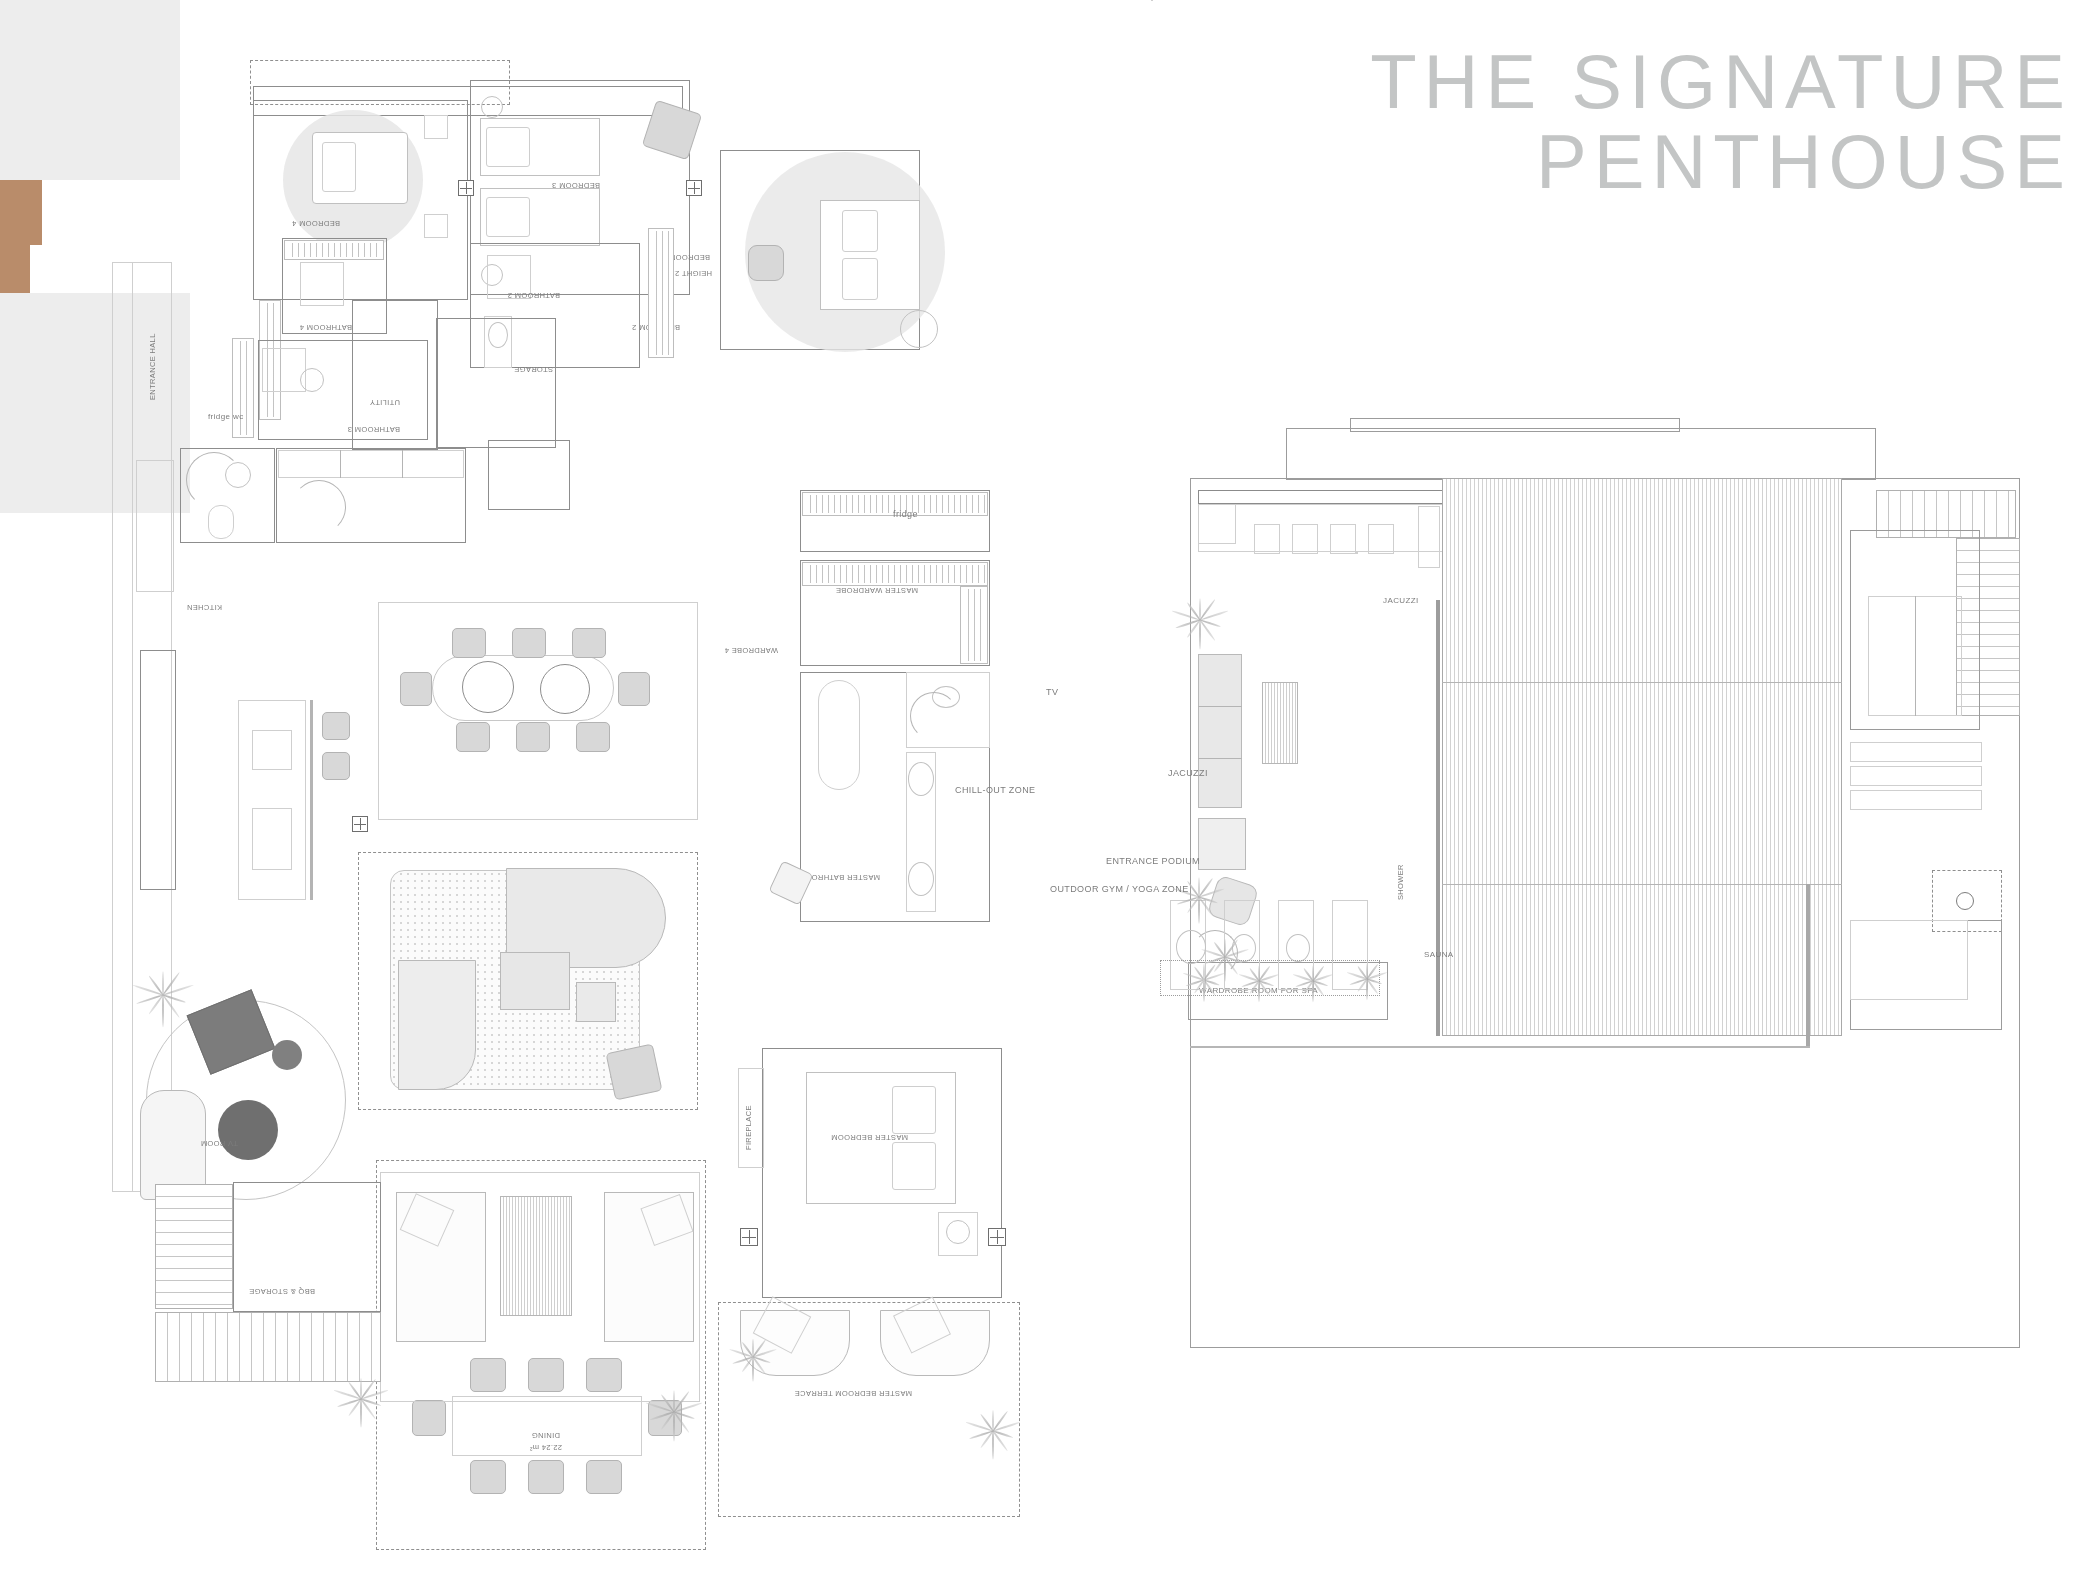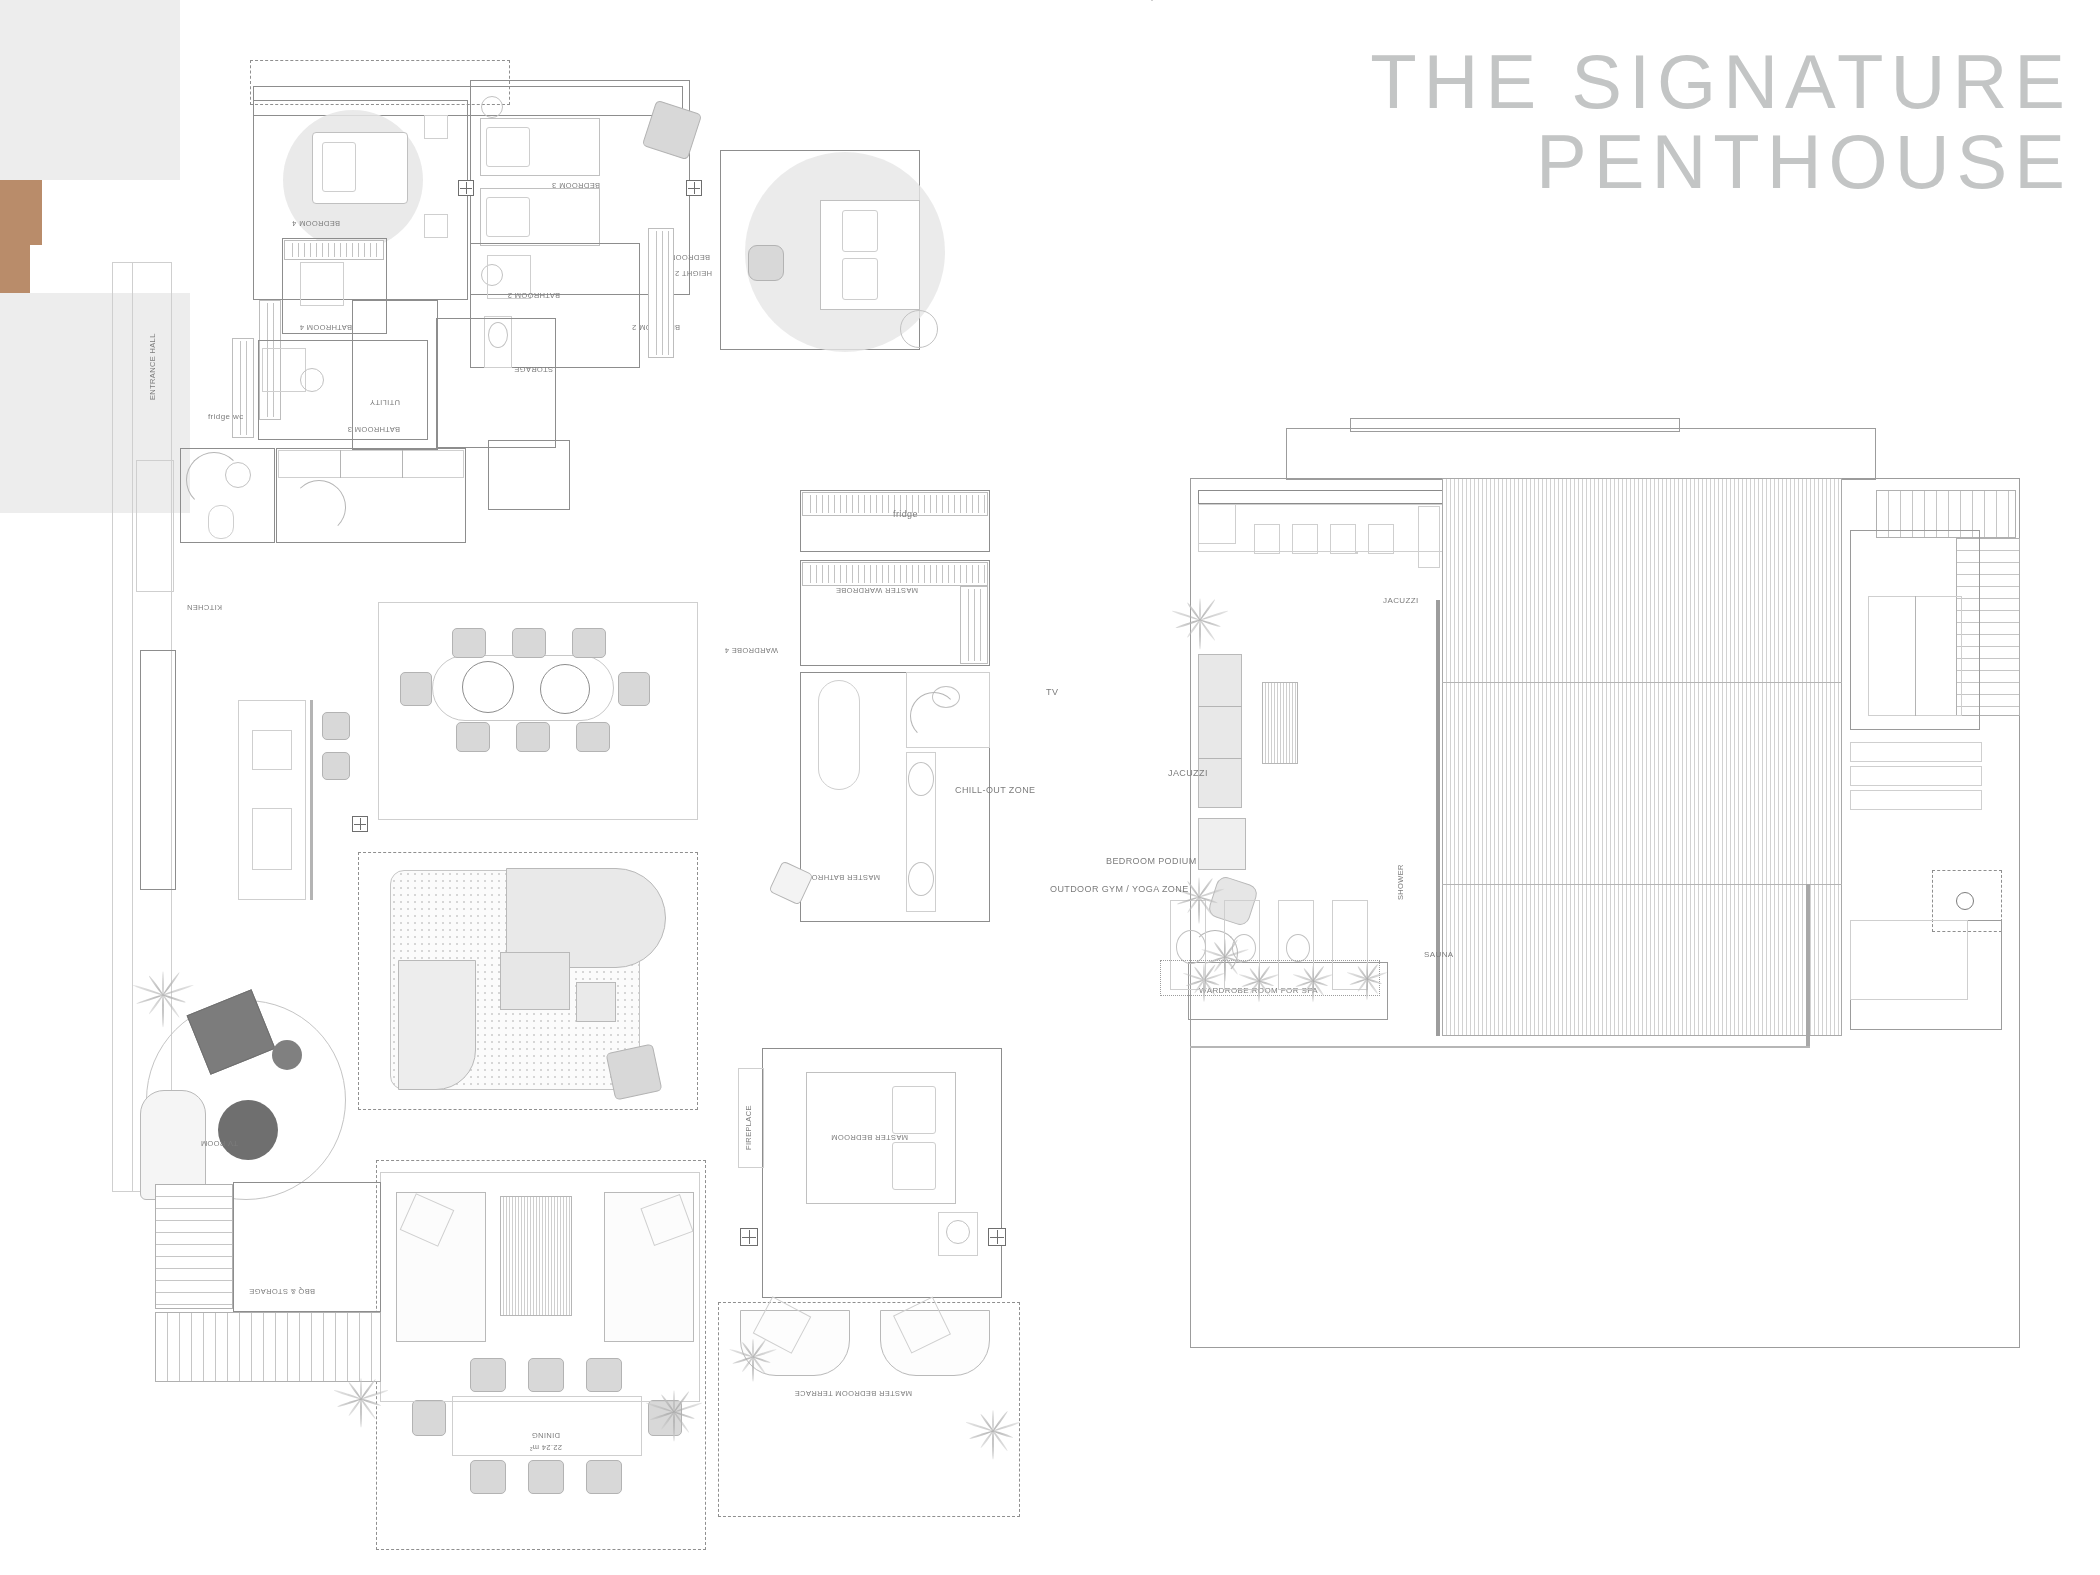--- a/index.html
+++ b/index.html
@@ -471,16 +471,16 @@
         <span style="--r: 24.84px; transform: translate(-50%, -100%) rotate(180deg); opacity: 0.75; border-radius: 50%;"></span>
         <span style="--r: 18.360000000000003px; transform: translate(-50%, -100%) rotate(216deg); opacity: 0.55; border-radius: 50%;"></span>
         <span style="--r: 21.6px; transform: translate(-50%, -100%) rotate(252deg); opacity: 0.75; border-radius: 50%;"></span>
         <span style="--r: 24.84px; transform: translate(-50%, -100%) rotate(288deg); opacity: 0.55; border-radius: 50%;"></span>
         <span style="--r: 18.360000000000003px; transform: translate(-50%, -100%) rotate(324deg); opacity: 0.75; border-radius: 50%;"></span>
       </div>
 
     <div class="lbl-up lbl-big" style="left: -104px; top: 687px;">TV</div>
     <div class="lbl-up lbl-big" style="left: -195px; top: 785px;">CHILL-OUT ZONE</div>
     <div class="lbl-up lbl-big" style="left: 18px; top: 768px;">JACUZZI</div>
-    <div class="lbl-up lbl-big" style="left: -44px; top: 856px;">BEDROOM PODIUM</div>
+    <div class="lbl-up lbl-big" style="left: -44px; top: 856px;">ENTRANCE PODIUM</div>
     <div class="lbl-up lbl-big" style="left: -100px; top: 884px;">OUTDOOR GYM / YOGA ZONE</div>
   </div>
 </div>
 
 </body></html>

